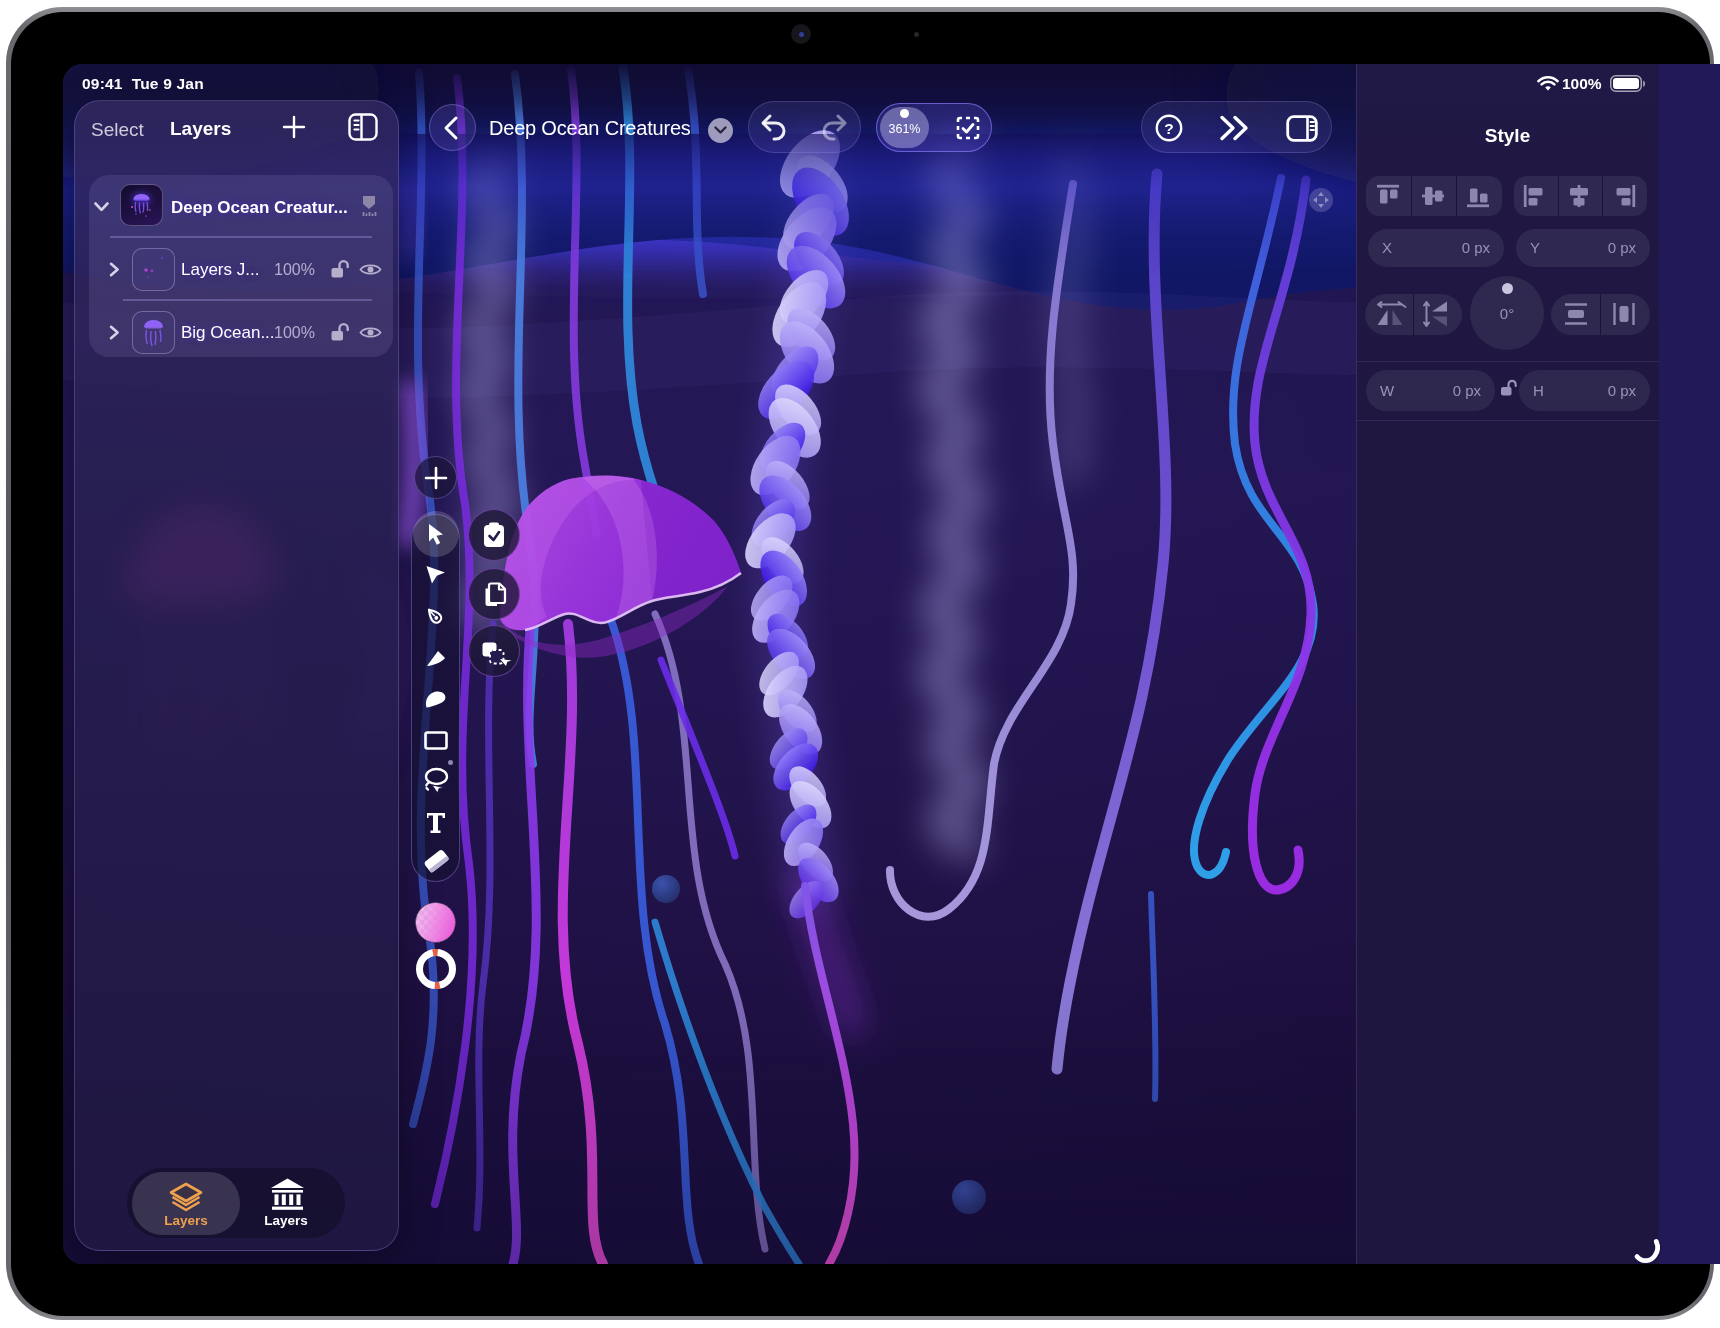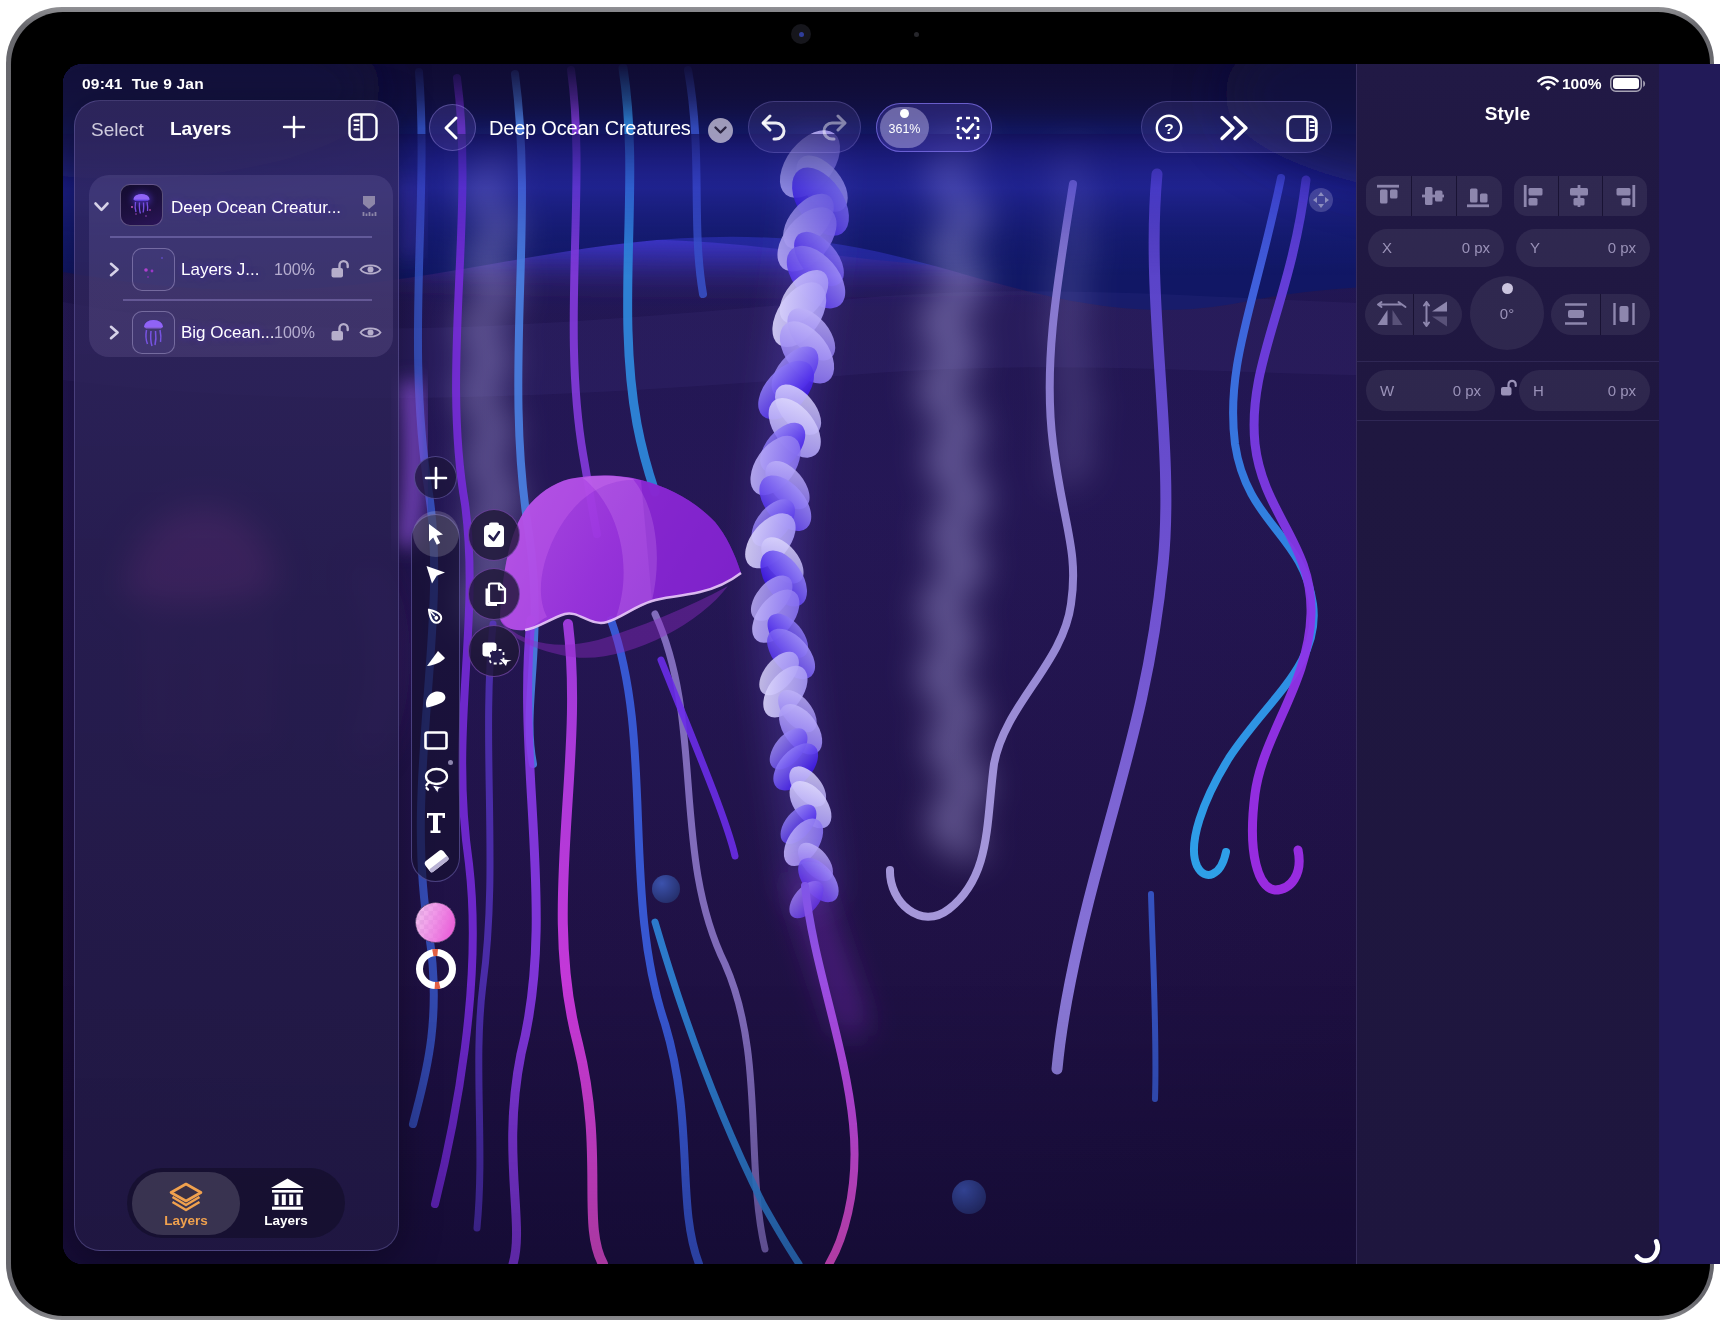--- a/index.html
+++ b/index.html
@@ -342,21 +342,21 @@
 <svg class="ic" style="left:57px;top:120px" width="43" height="42" viewBox="0 0 43 42">
   <ellipse cx="21.5" cy="15" rx="10" ry="7" fill="#5a3ae0" opacity="0.55" filter="blur(3px)"></ellipse>
   <path d="M13.5 15.5 a8 5.5 0 0 1 16 0 l-1.5 1.2 H15 Z" fill="#6a48ec"></path>
   <path d="M13.5 15.5 a8 5.5 0 0 1 16 0 l-16 0 Z" fill="#9a6cf8" opacity="0.8"></path>
   <path d="M15.5 18 q-1 6 0.5 10 M19.5 18.5 q-0.5 7 1 11 M23.5 18.5 q0.5 7 -0.5 10 M27 18 q1 5 0.5 9" stroke="#7a50e8" stroke-width="1.3" fill="none" opacity="0.95"></path>
   <circle cx="12" cy="23" r="0.9" fill="#e060c0"></circle>
       <circle cx="30" cy="26" r="0.8" fill="#e060c0"></circle>
       <circle cx="16" cy="30" r="0.7" fill="#c050d0"></circle>
       <circle cx="26" cy="32" r="0.7" fill="#b050d0"></circle>
 </svg>
-<div class="txt rowtxt" style="left:108px;top:134px;font-weight:400">Deep Ocean Creatur...</div>
+<div class="txt rowtxt" style="left:108px;top:134px;font-weight:700">Deep Ocean Creatur...</div>
 <div class="divline" style="left:47px;top:172px;width:262px"></div>
 <div class="thumb" style="left:69px;top:184px;width:43px;height:43px;background:rgba(120,100,200,0.06)"></div>
 <svg class="ic" style="left:69px;top:184px" width="43" height="43" viewBox="0 0 43 43">
  <circle cx="14" cy="22" r="1.8" fill="#b040d0"></circle>
       <circle cx="20" cy="23" r="1.4" fill="#9a38c8"></circle>
       <circle cx="16" cy="29" r="1" fill="#8a30b8" opacity="0.8"></circle>
       <circle cx="30" cy="10" r="1" fill="#6a50d8" opacity="0.7"></circle>
 </svg>
 <div class="txt rowtxt" style="left:118px;top:196px">Layers J...</div>
 <div class="txt pct" style="left:211px;top:197px">100%</div>
@@ -380,21 +380,21 @@
 <div class="txt" style="left:426px;top:53px;font-size:20px;font-weight:400;color:#fff;letter-spacing:-0.2px">Deep Ocean Creatures</div>
 <div class="pill" style="left:685px;top:37px;width:113px;height:52px"></div>
 <div class="pill" style="left:813px;top:39px;width:116px;height:49px;background:rgba(88,76,205,0.30);border:1.5px solid rgba(128,115,235,0.75)"></div>
 <div class="abs" style="left:817px;top:43px;width:49px;height:41px;border-radius:21px;background:rgba(205,198,242,0.42)"></div>
 <div class="abs" style="left:837px;top:45px;width:9px;height:9px;border-radius:50%;background:#fff"></div>
 <div class="txt" style="left:817px;top:58px;width:49px;text-align:center;font-size:12.5px;font-weight:400;color:#fff">361%</div>
 <div class="pill" style="left:1078px;top:37px;width:191px;height:52px"></div>
 
 
 <div id="rpanel"></div>
-<div class="txt" style="left:1293px;top:39px;width:303px;text-align:center;font-size:19px;font-weight:700;color:#fff">Style</div>
+<div class="txt" style="left:1293px;top:61px;width:303px;text-align:center;font-size:19px;font-weight:700;color:#fff">Style</div>
 <div class="sgrp" style="left:1303px;top:112px;width:136px">
       <div class="c"></div>
       <div class="c"></div>
       <div class="c"></div>
     </div>
 <div class="sgrp" style="left:1451px;top:112px;width:133px">
       <div class="c"></div>
       <div class="c"></div>
       <div class="c"></div>
     </div>

